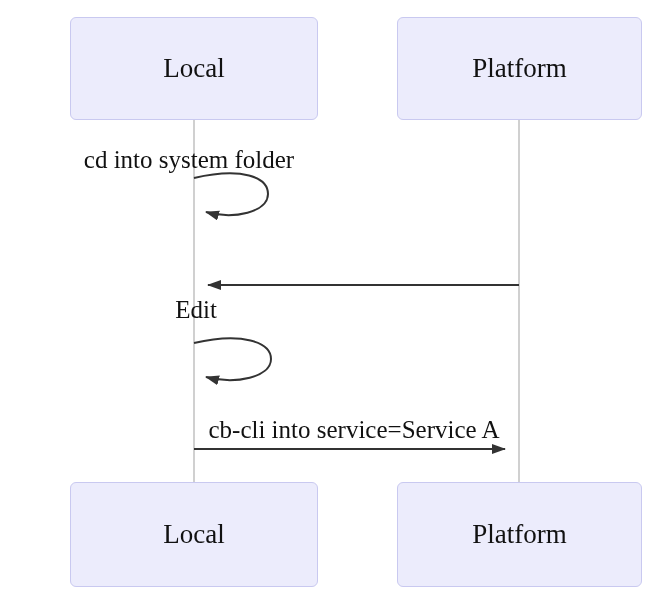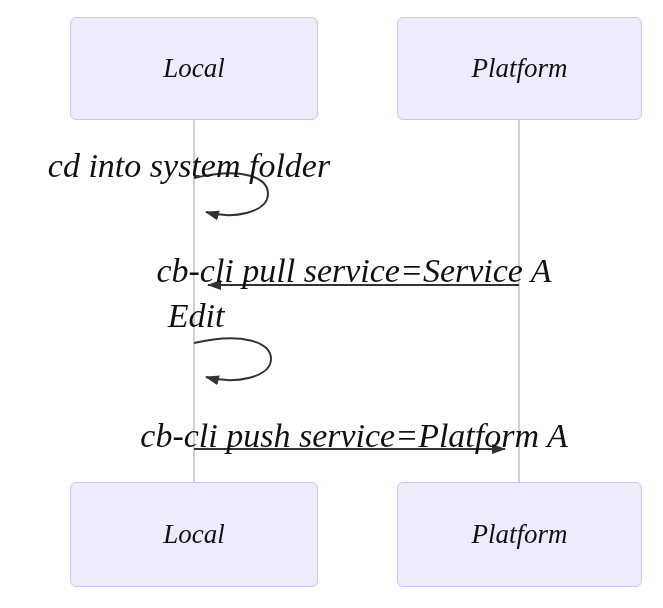--- a/index.html
+++ b/index.html
@@ -8,21 +8,20 @@
     background: #ffffff;
   }
   #canvas {
     position: relative;
     width: 663px;
     height: 608px;
     background: #ffffff;
     font-family: "Liberation Serif", "DejaVu Serif", serif;
     color: #111111;
     overflow: hidden;
-    font-style: italic;
   }
   .actor-box {
     position: absolute;
     background: #ECECFC;
     border: 1px solid #C9C9F0;
     border-radius: 6px;
     display: flex;
     align-items: center;
     justify-content: center;
     font-size: 27px;
@@ -30,21 +29,21 @@
     box-sizing: border-box;
   }
   .box-top-local      { left: 70px;  top: 17px;  width: 248px; height: 103px; }
   .box-top-platform   { left: 397px; top: 17px;  width: 245px; height: 103px; }
   .box-bottom-local   { left: 70px;  top: 482px; width: 248px; height: 105px; }
   .box-bottom-platform{ left: 397px; top: 482px; width: 245px; height: 105px; }
 
   .msg-label {
     position: absolute;
     transform: translateX(-50%);
-    font-size: 34px;
+    font-size: 25px;
     line-height: 1.15;
     white-space: nowrap;
     color: #111111;
   }
   .lbl-self-cd   { left: 189px; top: 146px; }
   .lbl-pull      { left: 354px; top: 251px; }
   .lbl-self-edit { left: 196px; top: 296px; }
   .lbl-push      { left: 354px; top: 416px; }
 
   #diagram-lines {
@@ -85,17 +84,16 @@
     <span>Platform</span>
   </div>
   <div class="actor-box box-bottom-local">
     <span>Local</span>
   </div>
   <div class="actor-box box-bottom-platform">
     <span>Platform</span>
   </div>
 
   <div class="msg-label lbl-self-cd">cd into system folder</div>
-  <div class="msg-label lbl-pull">cb-cli pull service=Service A</div>
   <div class="msg-label lbl-self-edit">Edit</div>
-  <div class="msg-label lbl-push">cb-cli push service=Platform A</div>
+  <div class="msg-label lbl-push">cb-cli into service=Service A</div>
 
 </div>
 
 </body></html>

